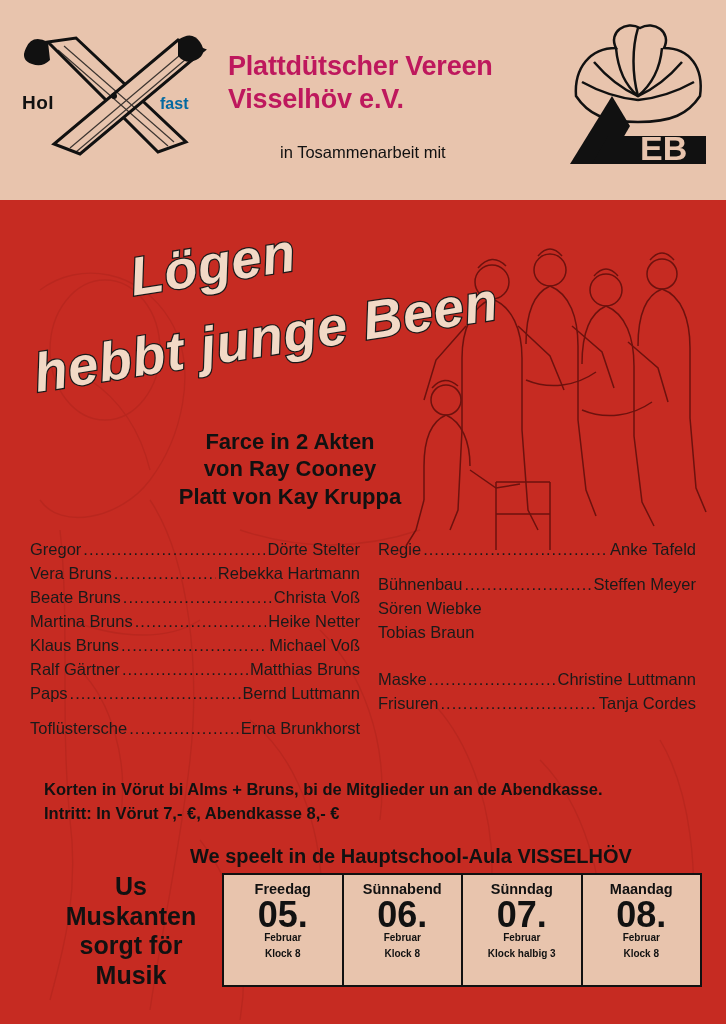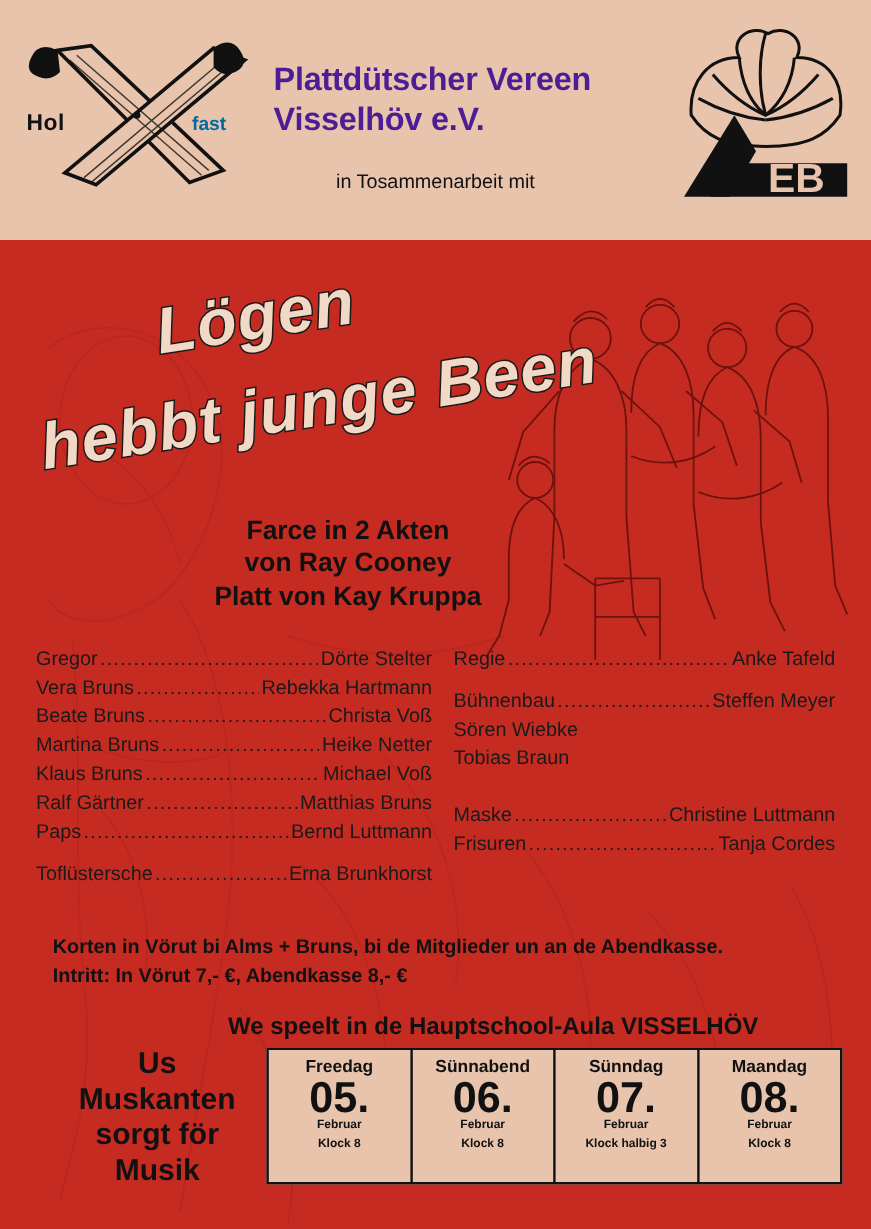--- a/index.html
+++ b/index.html
@@ -42,21 +42,21 @@
     left: 160px; top: 95px;
     font-size: 16px;
     font-weight: bold;
     color: #0369a1;
   }
   .club-name {
     position: absolute;
     left: 228px; top: 50px;
     font-size: 27px;
     font-weight: bold;
-    color: #4c1d95;
+    color: #be185d;
     line-height: 1.22;
     letter-spacing: -0.2px;
   }
   .coop {
     position: absolute;
     left: 280px; top: 143px;
     font-size: 16.5px;
     color: #111;
   }
   .leb-logo {

